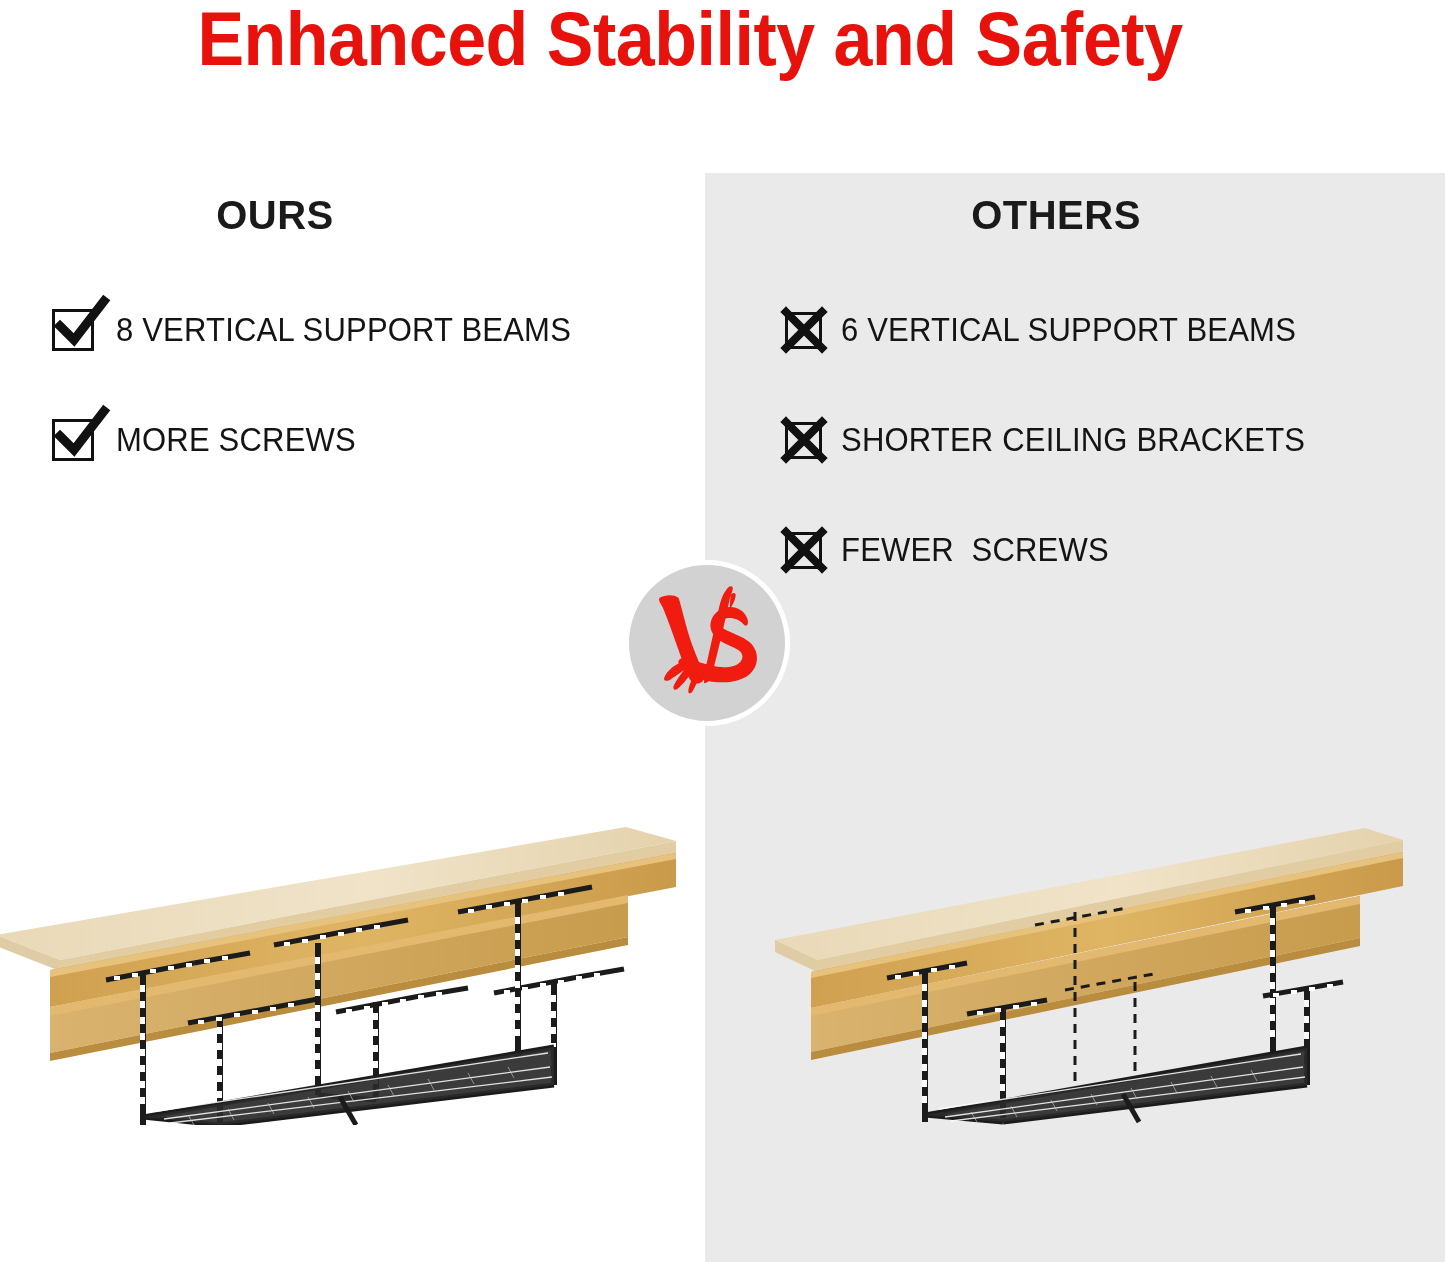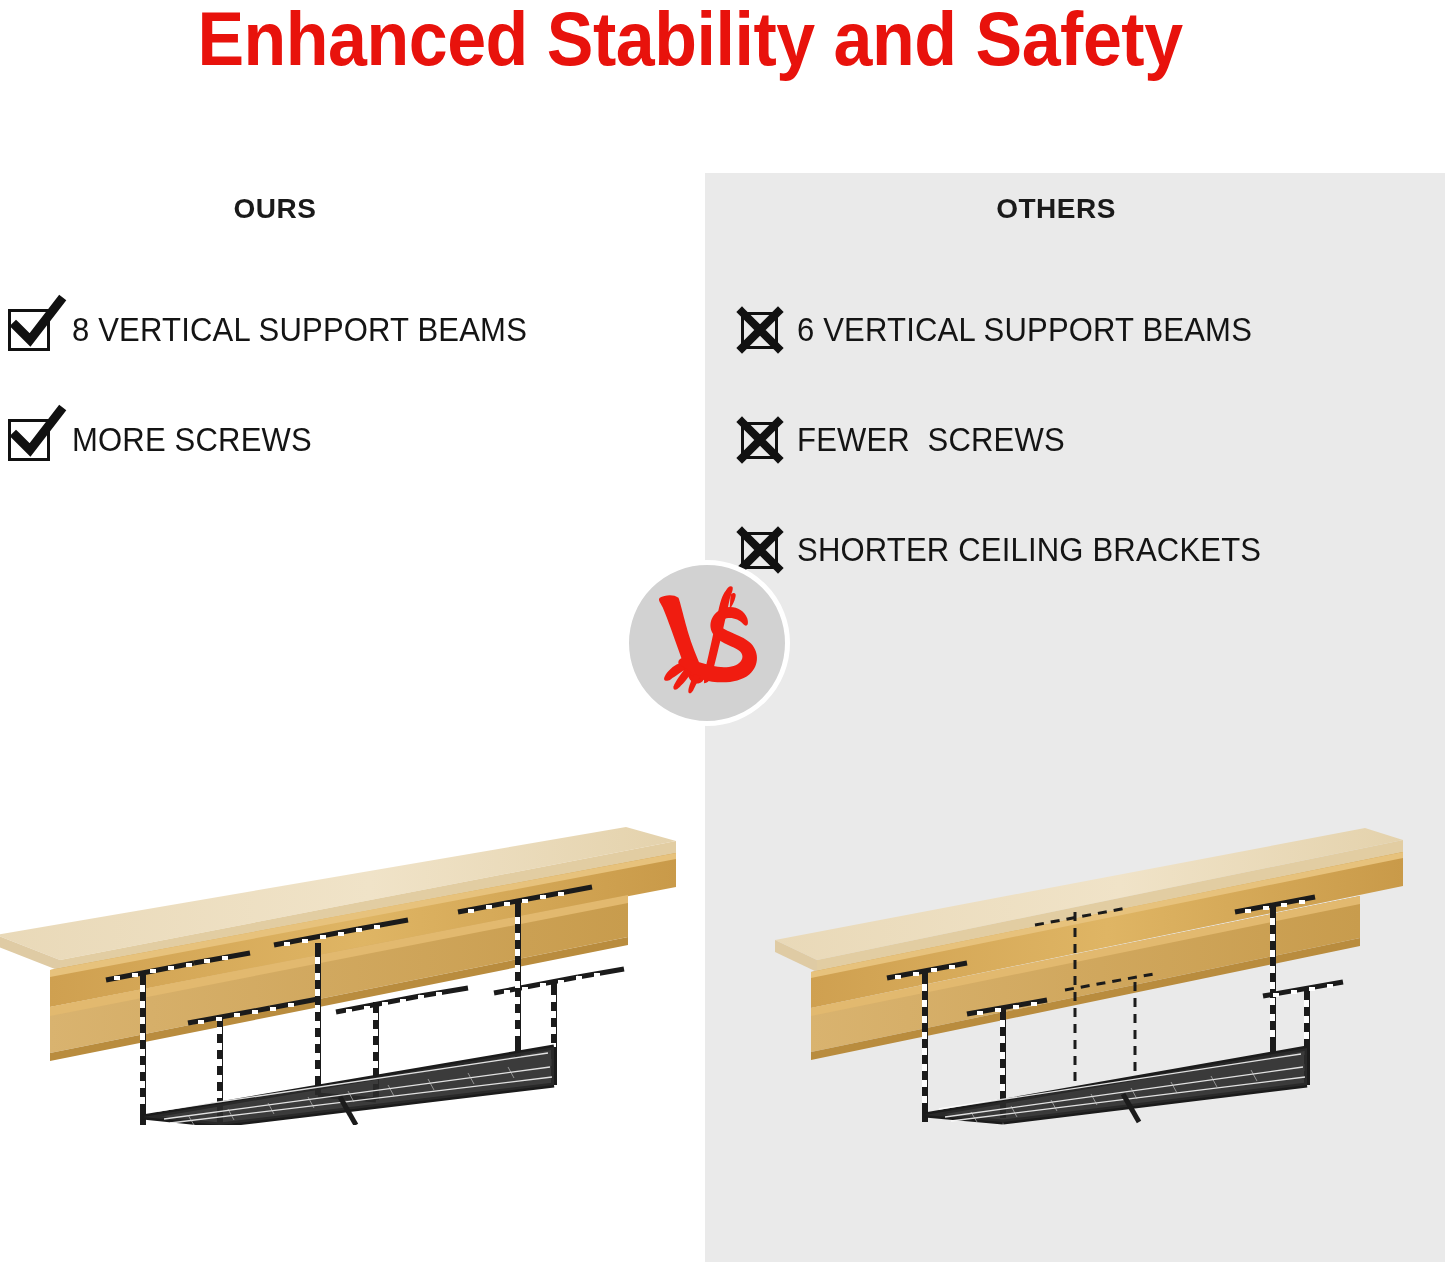--- a/index.html
+++ b/index.html
@@ -52,38 +52,39 @@
   .col-ours  { left: 0px;   width: 705px; }
   .col-others{ left: 705px; width: 740px; }
 
   .col-heading {
     position: absolute;
     top: 193px;
     width: 100%;
     text-align: center;
     font-family: "Liberation Sans", sans-serif;
     font-weight: bold;
-    font-size: 28px;
+    font-size: 40px;
     color: #1a1a1a;
     letter-spacing: 0.5px;
   }
   .col-ours .col-heading   { padding-right: 155px; box-sizing: border-box; }
   .col-others .col-heading { padding-right: 38px;  box-sizing: border-box; }
 
   
   .feature-list {
     position: absolute;
     top: 275px;
     left: 0;
     width: 100%;
   }
   .feature-row {
     display: flex;
     align-items: center;
     height: 110px;
+    margin-left: 44px;
   }
   .col-ours   .feature-row { padding-left: 8px;  }
   .col-others .feature-row { padding-left: 36px; }
 
   .feature-label {
     font-family: "Liberation Sans", sans-serif;
     font-size: 33px;
     font-weight: 400;
     color: #141414;
     letter-spacing: 0.2px;
@@ -209,31 +210,31 @@
       <span class="feature-label">6 VERTICAL SUPPORT BEAMS</span>
     </div>
 
     <div class="feature-row">
       <span class="box box-cross">
         <span class="frame"></span>
         <svg class="ex" viewBox="0 0 46 46">
           <path d="M5 5 L41 41 M41 5 L5 41" fill="none" stroke="#111" stroke-width="8" stroke-linecap="square"></path>
         </svg>
       </span>
-      <span class="feature-label">FEWER  SCREWS</span>
+      <span class="feature-label">SHORTER CEILING BRACKETS</span>
     </div>
 
     <div class="feature-row">
       <span class="box box-cross">
         <span class="frame"></span>
         <svg class="ex" viewBox="0 0 46 46">
           <path d="M5 5 L41 41 M41 5 L5 41" fill="none" stroke="#111" stroke-width="8" stroke-linecap="square"></path>
         </svg>
       </span>
-      <span class="feature-label">SHORTER CEILING BRACKETS</span>
+      <span class="feature-label">FEWER  SCREWS</span>
     </div>
 
   </div>
 </div>
 
 <div class="vs-badge">
   <svg class="vs-mark" viewBox="0 0 120 120">
     <g fill="#f01c10">
 
       <path d="M12 14 C17 11 26 10 31 14 C34 22 38 42 45 62 C50 76 55 86 57 92

